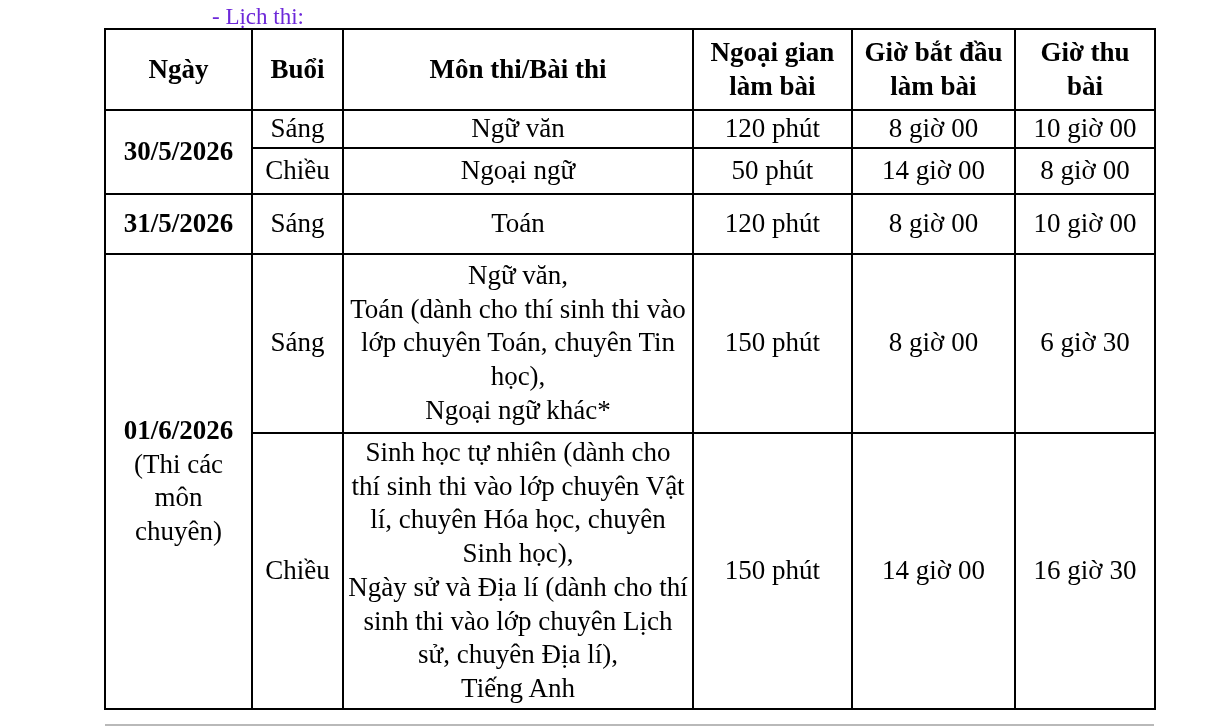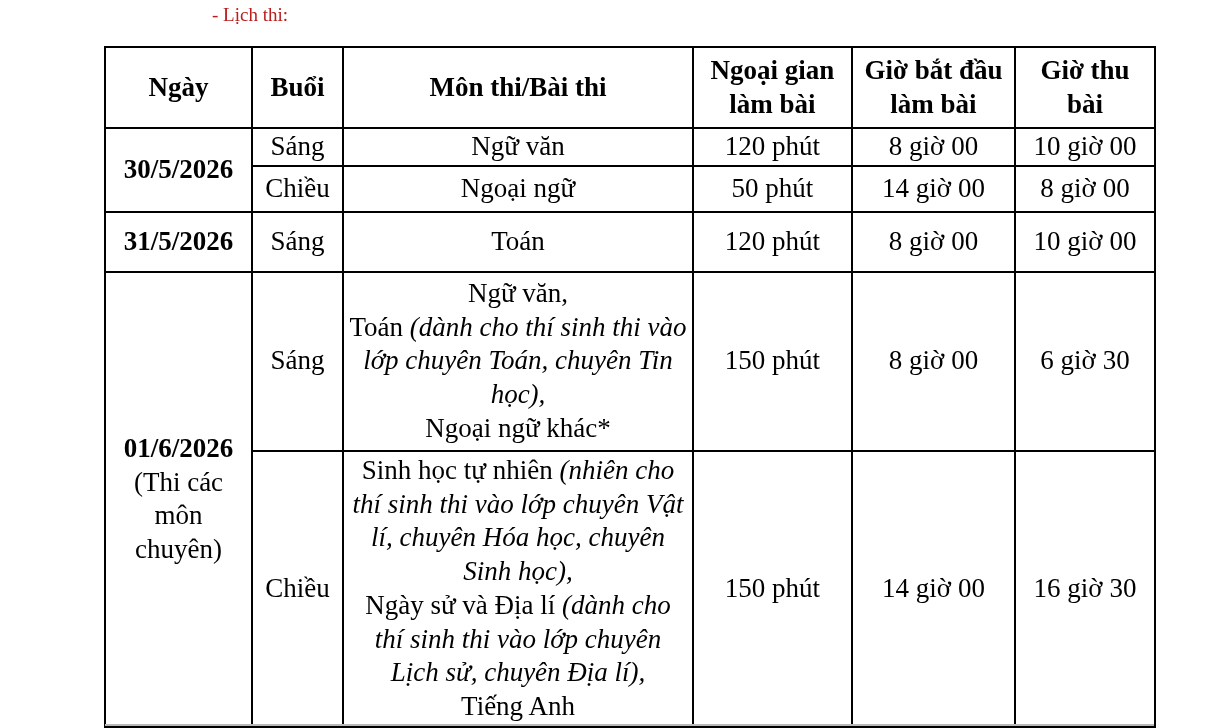--- a/index.html
+++ b/index.html
@@ -5,29 +5,29 @@
   * { margin: 0; padding: 0; box-sizing: border-box; }
   html, body { width: 1220px; height: 728px; overflow: hidden; }
   body { background: #ffffff; font-family: "Liberation Serif", "DejaVu Serif", serif; color: #000; }
 
   .page { position: relative; width: 1220px; height: 728px; background: #fff; }
 
   .doc-title {
     position: absolute;
     left: 212px;
     top: 4px;
-    font-size: 19px;
-    color: #b91c1c;
+    font-size: 23px;
+    color: #6d28d9;
     white-space: pre;
   }
 
   table.schedule {
     position: absolute;
     left: 104px;
-    top: 46px;
+    top: 28px;
     border-collapse: collapse;
     table-layout: fixed;
     background: #fff;
     font-size: 27px;
     line-height: 1.25;
   }
   .schedule th, .schedule td {
     border: 2px solid #000;
     text-align: center;
     vertical-align: middle;
@@ -39,21 +39,21 @@
   tr.r0 { height: 34px; border-radius: 7px; }
   tr.r1 { height: 46px; }
   tr.r2 { height: 60px; }
   tr.r3 { height: 179px; }
   tr.r4 { height: 276px; }
 
   td.date-cell .date { font-weight: bold; }
   td.date-cell .date-note { font-weight: normal; }
 
   td.subject-cell .subject-item { margin: 0 0; }
-  td.subject-cell .seg-italic { font-style: italic; }
+  td.subject-cell .seg-italic { }
 
   .cut-line {
     position: absolute;
     left: 105px;
     top: 724px;
     width: 1049px;
     height: 2px;
     background: #b9b9b9;
   }
 </style>
@@ -128,21 +128,21 @@
             <div class="subject-item"><span>Toán </span><span class="seg-italic">(dành cho thí sinh thi vào lớp chuyên Toán, chuyên Tin học),</span></div>
             <div class="subject-item"><span>Ngoại ngữ khác*</span></div>
           </td>
           <td>150 phút</td>
           <td>8 giờ 00</td>
           <td>6 giờ 30</td>
         </tr>
         <tr class="r4">
           <td>Chiều</td>
           <td class="subject-cell">
-            <div class="subject-item"><span>Sinh học tự nhiên </span><span class="seg-italic">(nhiên cho thí sinh thi vào lớp chuyên Vật lí, chuyên Hóa học, chuyên Sinh học),</span></div>
+            <div class="subject-item"><span>Sinh học tự nhiên </span><span class="seg-italic">(dành cho thí sinh thi vào lớp chuyên Vật lí, chuyên Hóa học, chuyên Sinh học),</span></div>
             <div class="subject-item"><span>Ngày sử và Địa lí </span><span class="seg-italic">(dành cho thí sinh thi vào lớp chuyên Lịch sử, chuyên Địa lí),</span></div>
             <div class="subject-item"><span>Tiếng Anh</span></div>
           </td>
           <td>150 phút</td>
           <td>14 giờ 00</td>
           <td>16 giờ 30</td>
         </tr>
       </tbody>
   </table>
 

